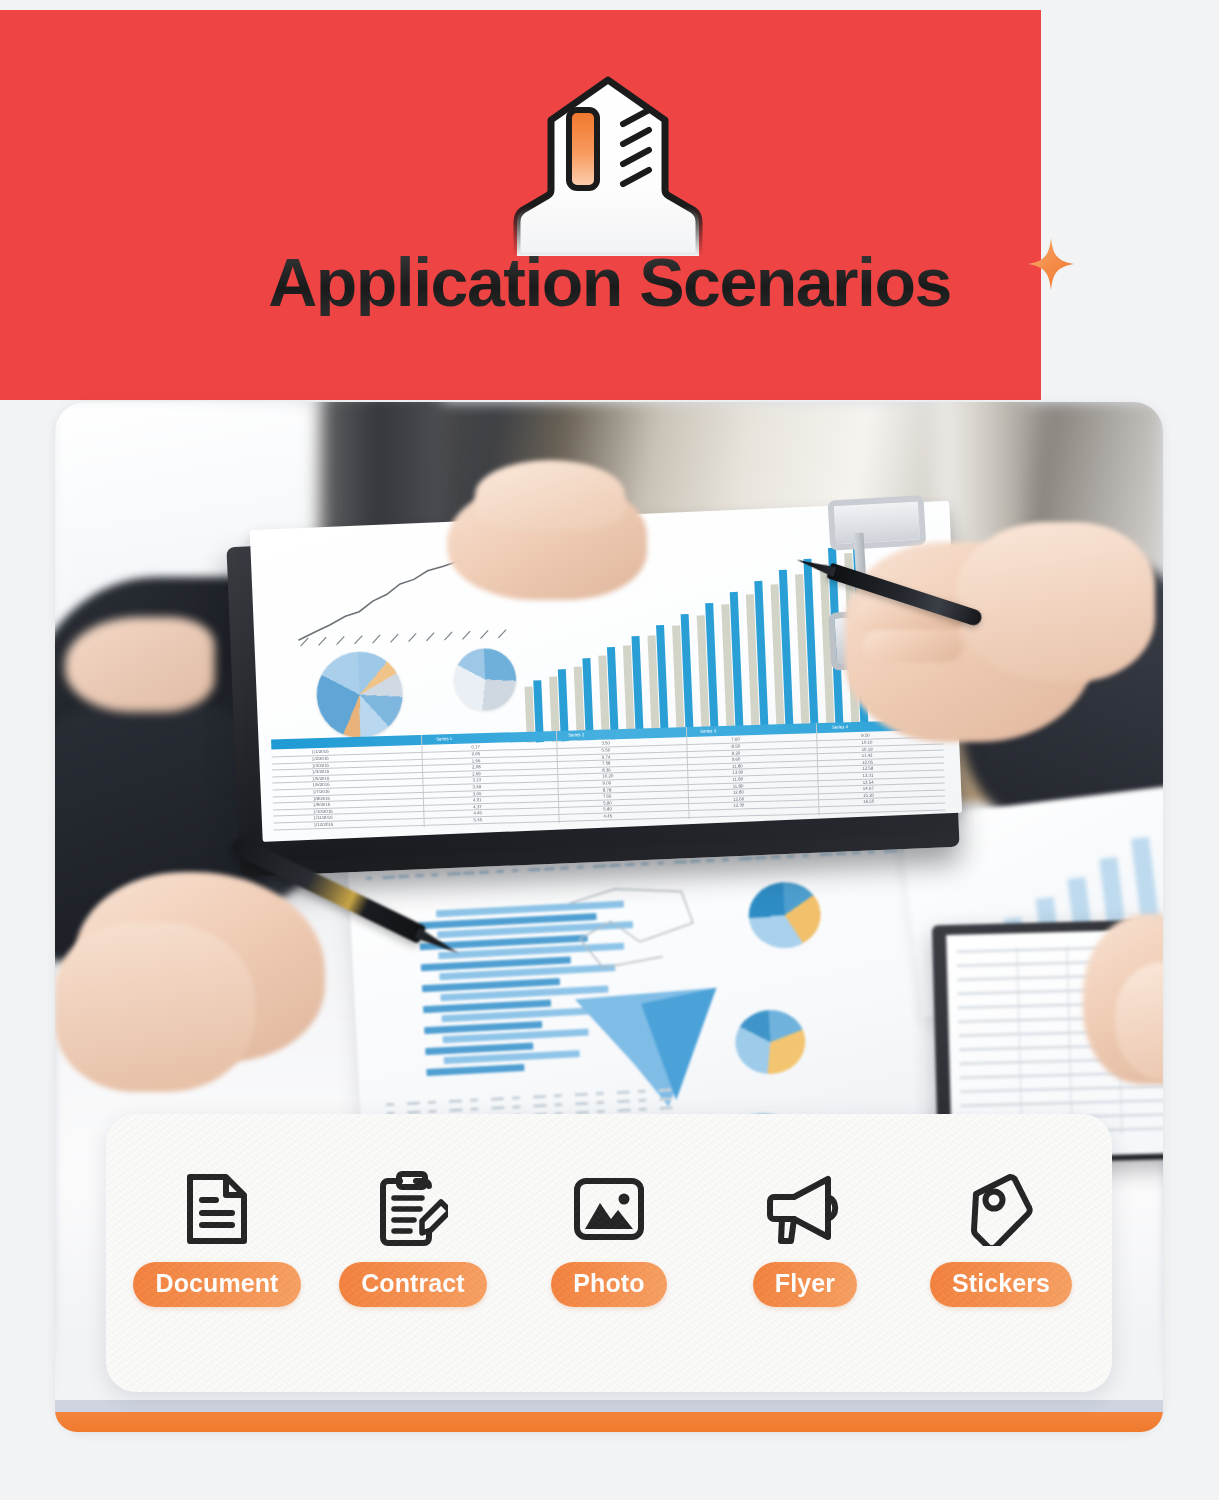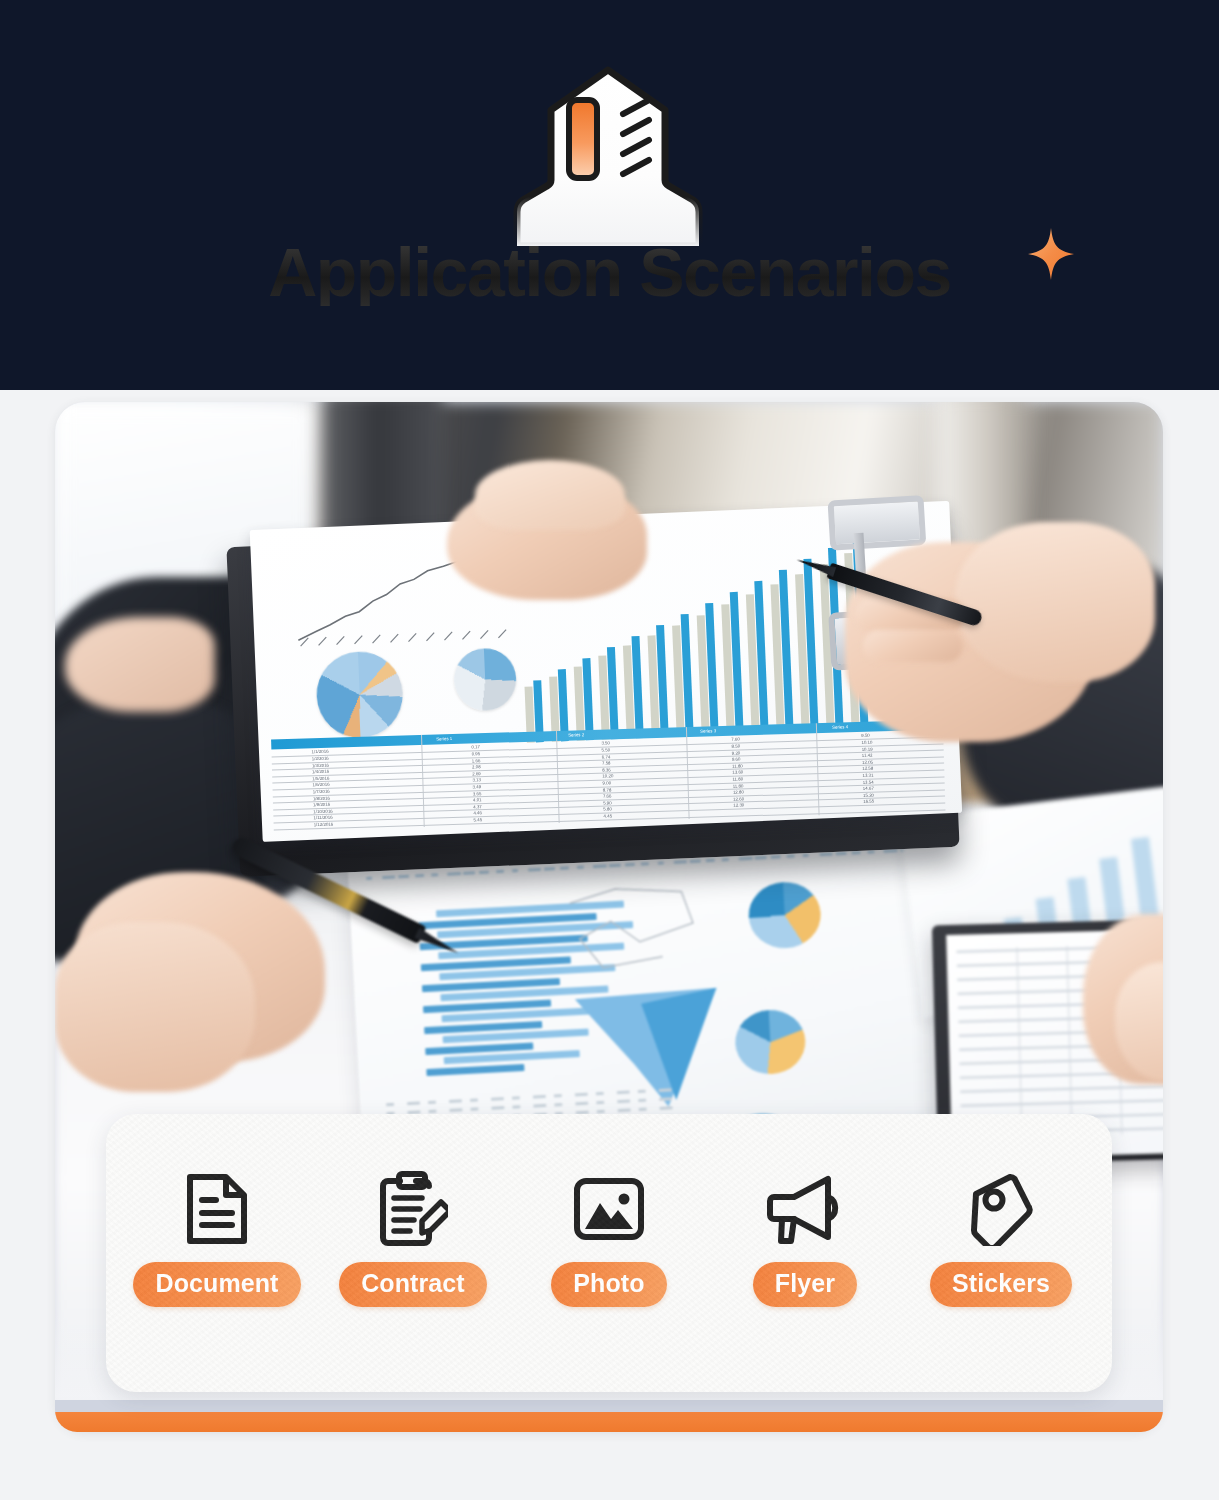--- a/index.html
+++ b/index.html
@@ -11,24 +11,24 @@
     height: 1500px;
     background: #f2f3f5;
     font-family: "Liberation Sans", sans-serif;
     overflow: hidden;
     position: relative;
   }
 
   
   .header {
     position: absolute;
-    left: 0; top: 0;
-    width: 1219px;
+    left: 0; top: 10px;
+    width: 1041px;
     height: 390px;
-    background: #0f172a;
+    background: #ef4444;
   }
   .logo-mark {
     position: absolute;
     left: 497px;
     top: 62px;
     width: 222px;
     height: 185px;
   }
   .title-row {
     position: absolute;

